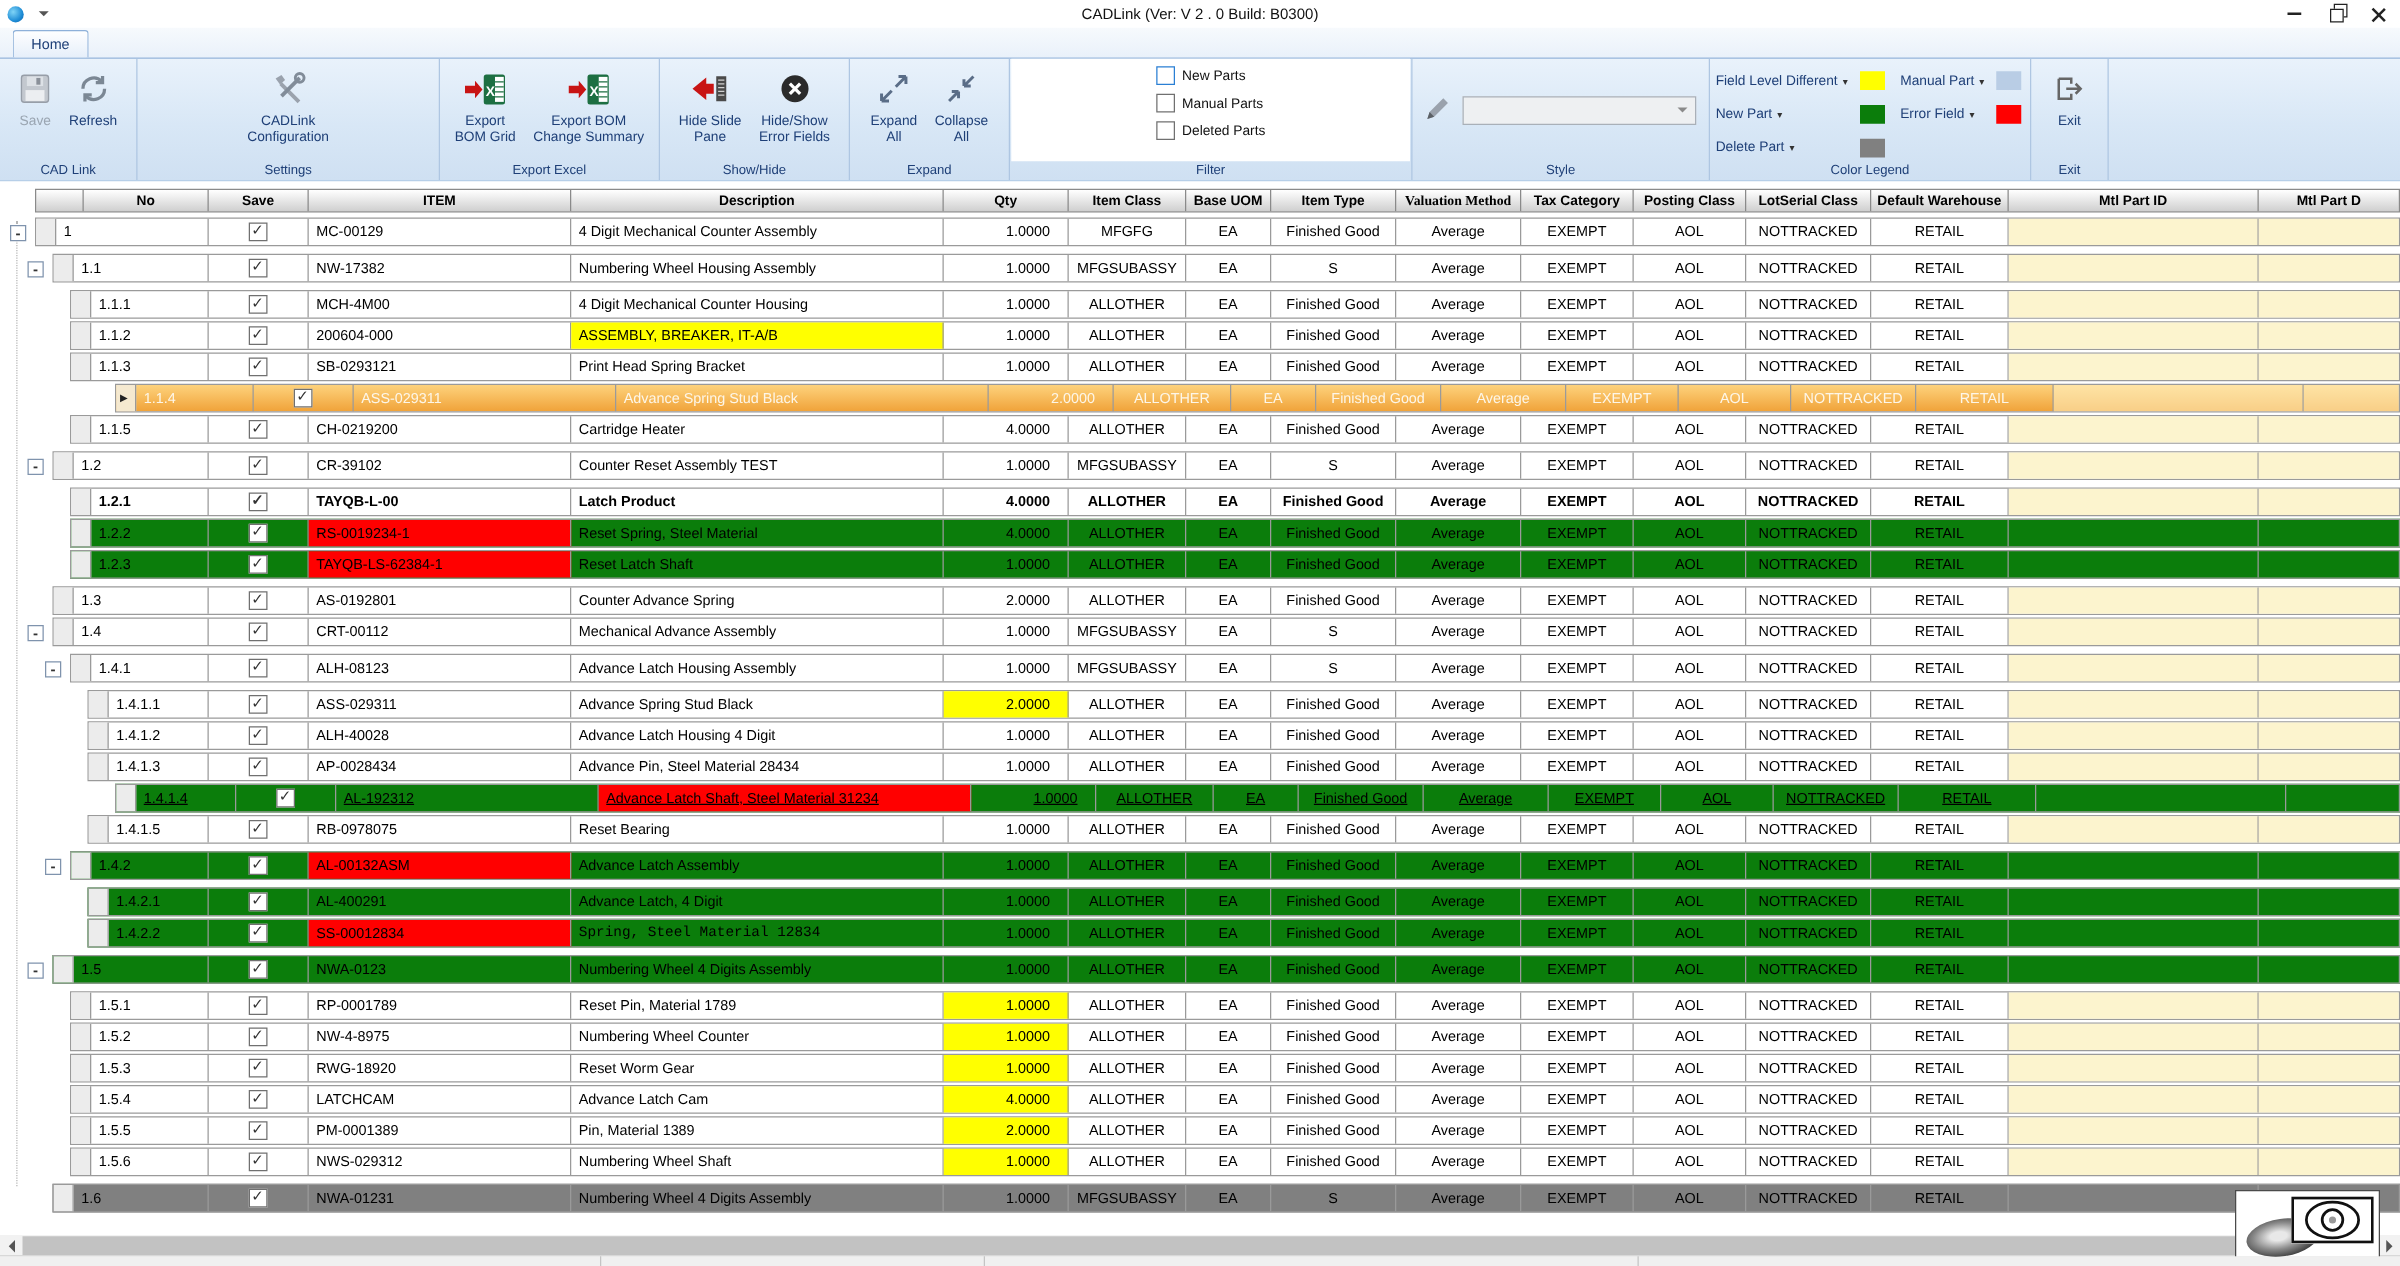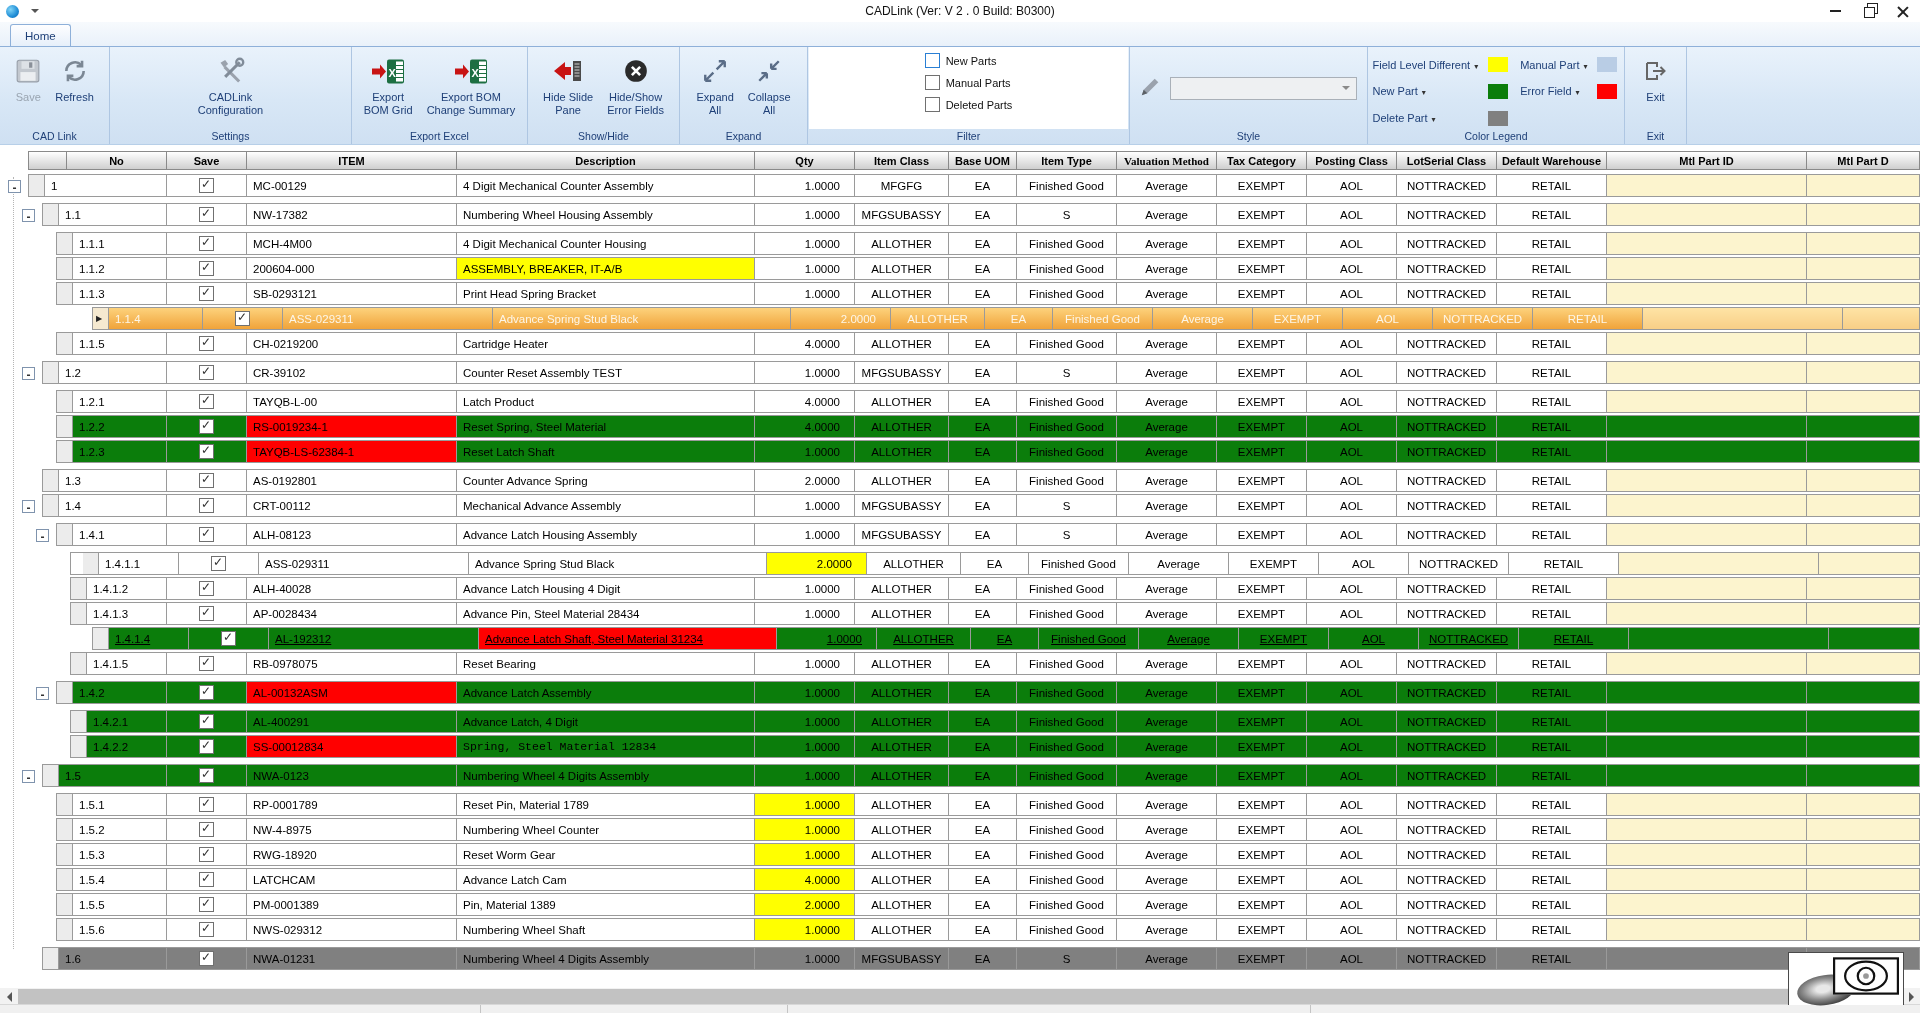--- a/index.html
+++ b/index.html
@@ -506,21 +506,21 @@
           <div class="cell center" style="width: 100px;">S</div>
           <div class="cell center" style="width: 100px;">Average</div>
           <div class="cell center" style="width: 90px;">EXEMPT</div>
           <div class="cell center" style="width: 90px;">AOL</div>
           <div class="cell center" style="width: 100px;">NOTTRACKED</div>
           <div class="cell center" style="width: 110px;">RETAIL</div>
           <div class="cell mtl" style="width: 200px;"></div>
           <div class="cell mtl" style="flex: 1 1 0%; border-right: none;"></div>
         </div>
       </div>
-      <div class="rowwrap" style="margin-top: 6px;">
+      <div class="rowwrap" style="margin-top: 6px; font-weight: bold;">
         <div class="row normal" style="margin-left: 56px;">
           <div class="cell ind" style="width: 16px;"></div>
           <div class="cell no left" style="width: 94px;">1.2.1</div>
           <div class="cell center" style="width: 80px;">
             <span class="cbx on"></span>
           </div>
           <div class="cell left" style="width: 210px;">TAYQB-L-00</div>
           <div class="cell left" style="width: 298px;">Latch Product</div>
           <div class="cell qty" style="width: 100px;">4.0000</div>
           <div class="cell center" style="width: 94px;">ALLOTHER</div>
@@ -641,21 +641,21 @@
           <div class="cell center" style="width: 100px;">Average</div>
           <div class="cell center" style="width: 90px;">EXEMPT</div>
           <div class="cell center" style="width: 90px;">AOL</div>
           <div class="cell center" style="width: 100px;">NOTTRACKED</div>
           <div class="cell center" style="width: 110px;">RETAIL</div>
           <div class="cell mtl" style="width: 200px;"></div>
           <div class="cell mtl" style="flex: 1 1 0%; border-right: none;"></div>
         </div>
       </div>
       <div class="rowwrap" style="margin-top: 6px;">
-        <div class="row normal" style="margin-left: 70px; padding-left: 12px;">
+        <div class="row normal" style="margin-left: 70px;">
           <div class="cell ind" style="width: 16px;"></div>
           <div class="cell no left" style="width: 80px;">1.4.1.1</div>
           <div class="cell center" style="width: 80px;">
             <span class="cbx on"></span>
           </div>
           <div class="cell left" style="width: 210px;">ASS-029311</div>
           <div class="cell left" style="width: 298px;">Advance Spring Stud Black</div>
           <div class="cell qty bg-yellow" style="width: 100px;">2.0000</div>
           <div class="cell center" style="width: 94px;">ALLOTHER</div>
           <div class="cell center" style="width: 68px;">EA</div>

